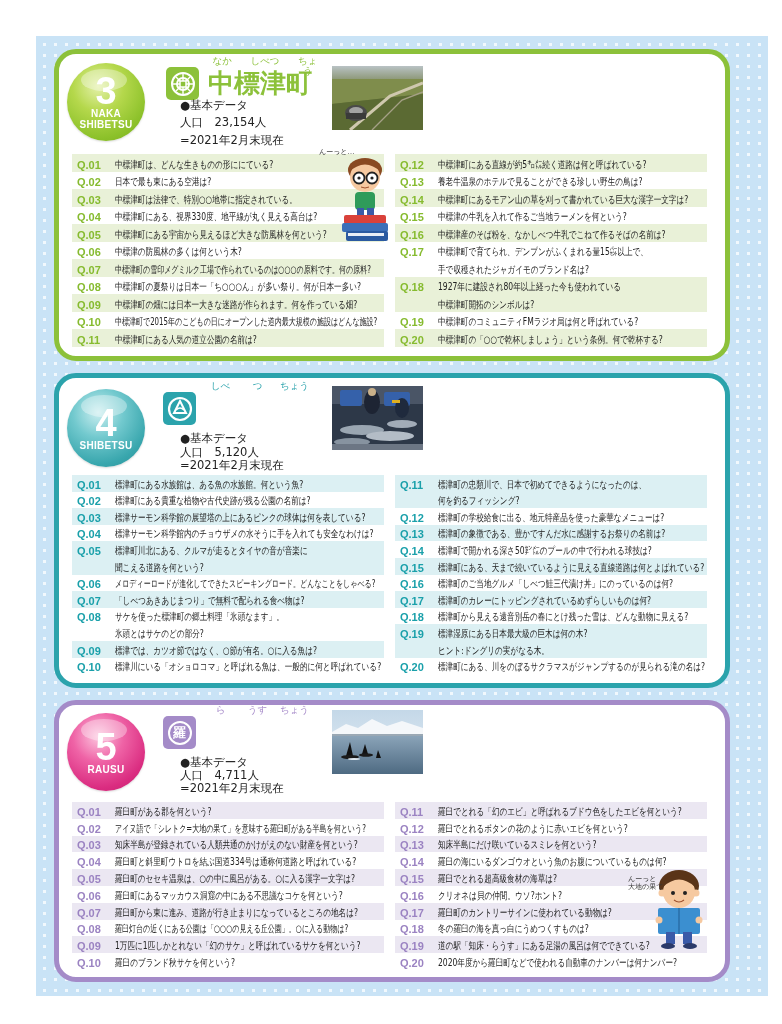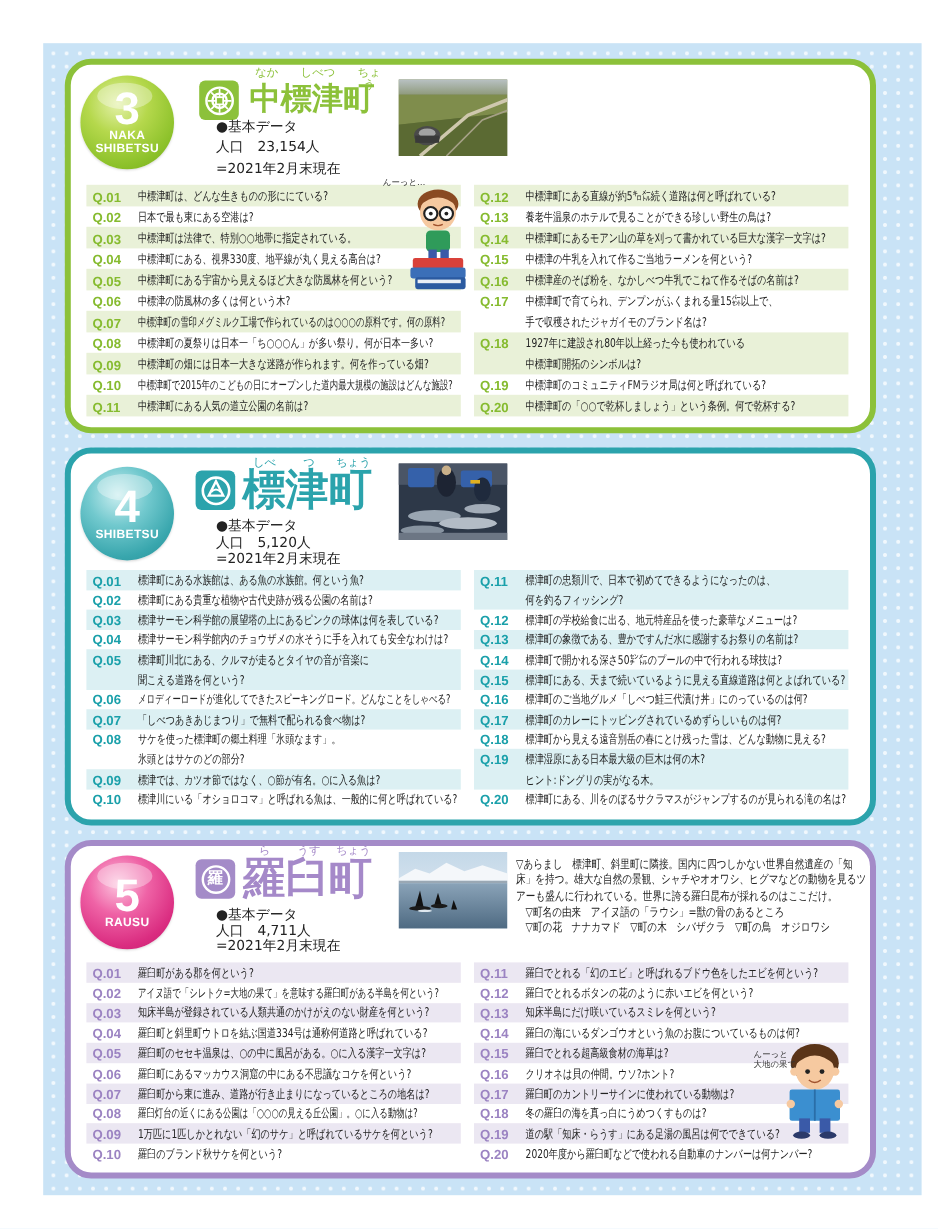--- a/index.html
+++ b/index.html
@@ -216,21 +216,20 @@
         <circle cx="13" cy="13" r="11" fill="none" stroke="#fff" stroke-width="2.2"></circle>
         <path d="M13 5 L19 17 L7 17 Z" fill="none" stroke="#fff" stroke-width="2"></path>
         <path d="M9 14 Q13 10 17 14" stroke="#fff" stroke-width="1.6" fill="none"></path>
       </svg>
   </div>
   <div class="ruby-row" style="left:143px;top:3px">
     <span style="width:37px">しべ</span>
     <span style="width:37px">つ</span>
     <span style="width:37px">ちょう</span>
   </div>
-  <h2 class="title" style="left:143px;top:12px">標津町</h2>
   <div class="photo" style="left:273px;top:8px">
     <svg viewBox="0 0 91 64" preserveAspectRatio="none">
         <rect width="91" height="64" fill="#2d3848"></rect>
         <rect x="0" y="0" width="91" height="18" fill="#4a5566"></rect>
         <rect x="8" y="4" width="22" height="16" rx="2" fill="#3561aa"></rect>
         <rect x="52" y="6" width="26" height="14" rx="2" fill="#3561aa"></rect>
         <ellipse cx="40" cy="16" rx="8" ry="12" fill="#1d2433"></ellipse>
         <circle cx="40" cy="6" r="4" fill="#c9b08a"></circle>
         <ellipse cx="70" cy="22" rx="7" ry="10" fill="#1f2a3d"></ellipse>
         <rect x="60" y="14" width="8" height="3" fill="#e0b020"></rect>
@@ -342,21 +341,20 @@
     <span class="brom">RAUSU</span>
   </div>
   <div class="emblem" style="left:104px;top:11px">
     <span class="emb-char">羅</span>
   </div>
   <div class="ruby-row" style="left:143px;top:0px">
     <span style="width:37px">ら</span>
     <span style="width:37px">うす</span>
     <span style="width:37px">ちょう</span>
   </div>
-  <h2 class="title" style="left:143px;top:9px">羅臼町</h2>
   <div class="photo" style="left:273px;top:5px">
     <svg viewBox="0 0 91 64" preserveAspectRatio="none">
         <defs>
           <linearGradient id="s5" x1="0" y1="0" x2="0" y2="1">
             <stop offset="0" stop-color="#c4d8e8"></stop>
             <stop offset="1" stop-color="#e6eef5"></stop>
           </linearGradient>
           <linearGradient id="w5" x1="0" y1="0" x2="0" y2="1">
             <stop offset="0" stop-color="#8aa3b8"></stop>
             <stop offset="1" stop-color="#4e6a82"></stop>
@@ -372,27 +370,20 @@
         <ellipse cx="18" cy="47" rx="9" ry="2" fill="#1a1a1a"></ellipse>
         <ellipse cx="34" cy="45" rx="7" ry="1.8" fill="#1a1a1a"></ellipse>
         <ellipse cx="22" cy="49" rx="6" ry="1" fill="#dfe8ef"></ellipse>
       </svg>
   </div>
   <div class="basic" style="left:109px;top:51px">
     <div style="top:0">●基本データ</div>
     <div style="top:13px">人口　4,711人</div>
     <div style="top:26px">=2021年2月末現在</div>
   </div>
-  <div class="desc" style="left:371px;top:9px">
-    <div class="dl">▽あらまし　標津町、斜里町に隣接。国内に四つしかない世界自然遺産の「知</div>
-    <div class="dl">床」を持つ。雄大な自然の景観、シャチやオオワシ、ヒグマなどの動物を見るツ</div>
-    <div class="dl">アーも盛んに行われている。世界に誇る羅臼昆布が採れるのはここだけ。</div>
-    <div class="dl">　▽町名の由来　アイヌ語の「ラウシ」=獣の骨のあるところ</div>
-    <div class="dl">　▽町の花　ナナカマド　▽町の木　シバザクラ　▽町の鳥　オジロワシ</div>
-  </div>
   <div class="qcol" style="left:13px;top:97px">
     <div class="qrow sh">
         <span class="qn">Q.01</span>
         <span class="qt">羅臼町がある郡を何という?</span>
       </div>
     <div class="qrow">
         <span class="qn">Q.02</span>
         <span class="qt t">アイヌ語で「シレトク=大地の果て」を意味する羅臼町がある半島を何という?</span>
       </div>
     <div class="qrow sh">

